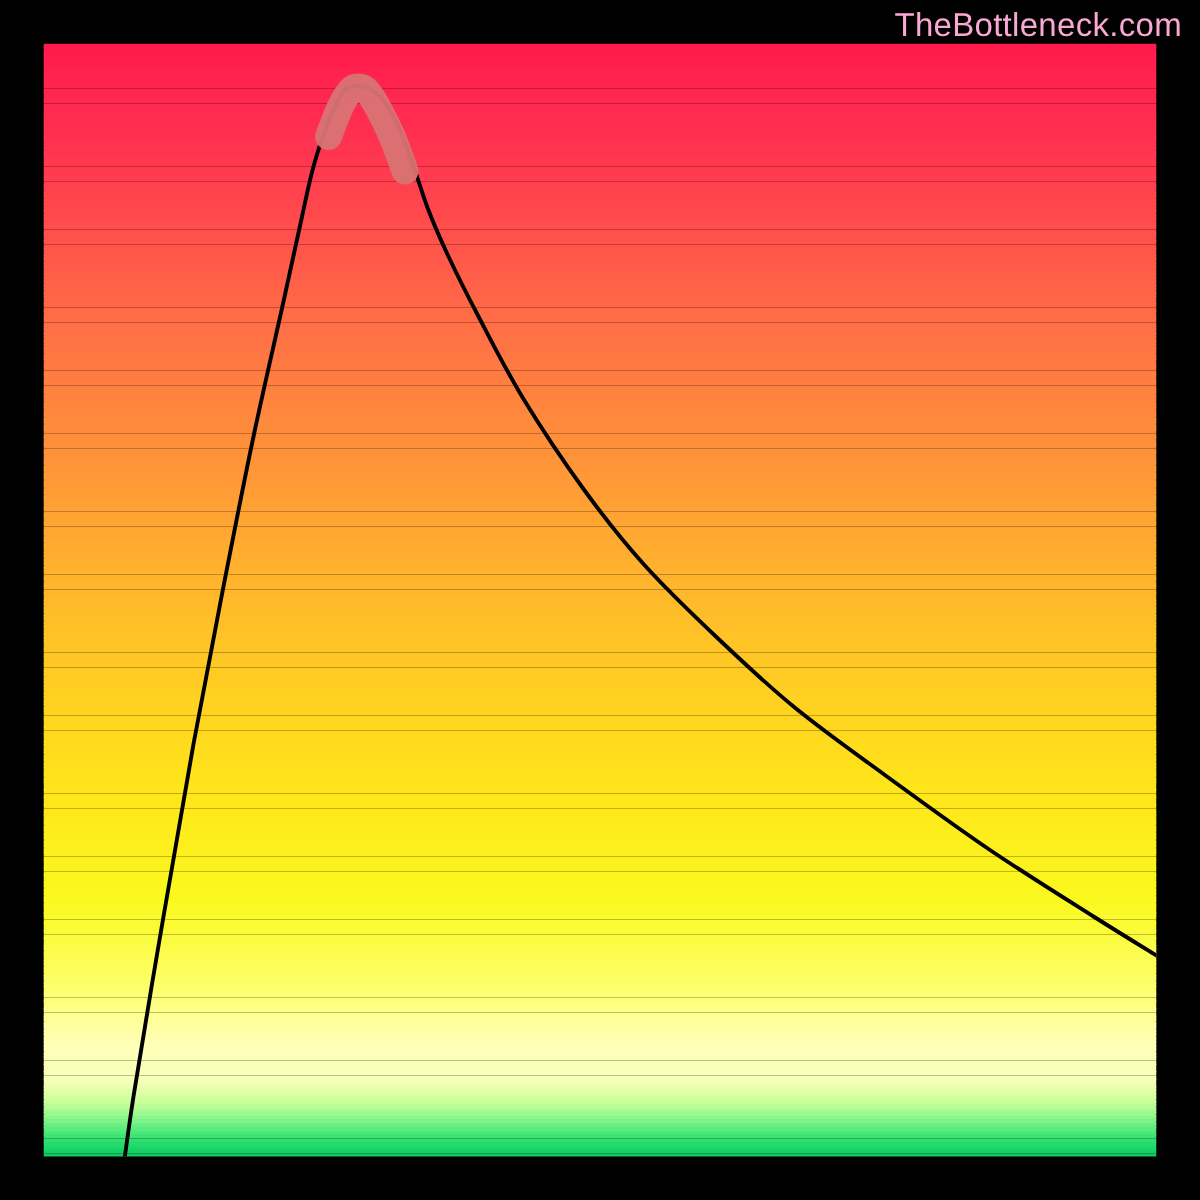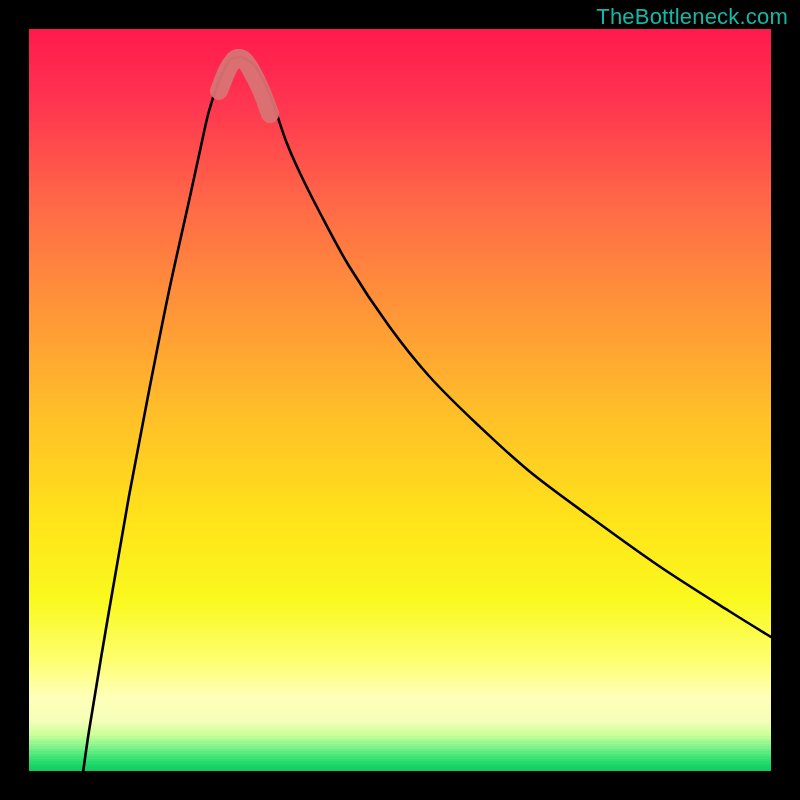--- a/index.html
+++ b/index.html
@@ -31,21 +31,21 @@
     position: absolute;
     left: 0;
     width: 100%;
   }
   .watermark {
     position: absolute;
     top: 4px;
     right: 12px;
     font-size: 22px;
     font-weight: 500;
-    color: #14b8a6;
+    color: #f9a8d4;
     letter-spacing: 0.2px;
   }
   svg.curve {
     position: absolute;
     left: 0;
     top: 0;
     width: 100%;
     height: 100%;
     overflow: visible;
   }

